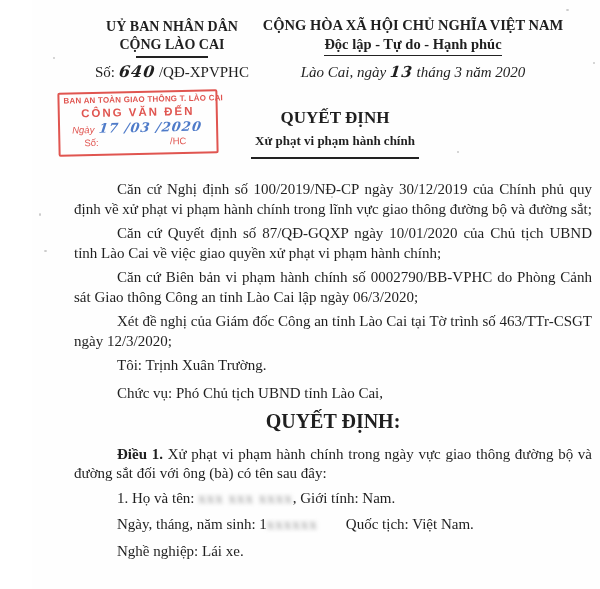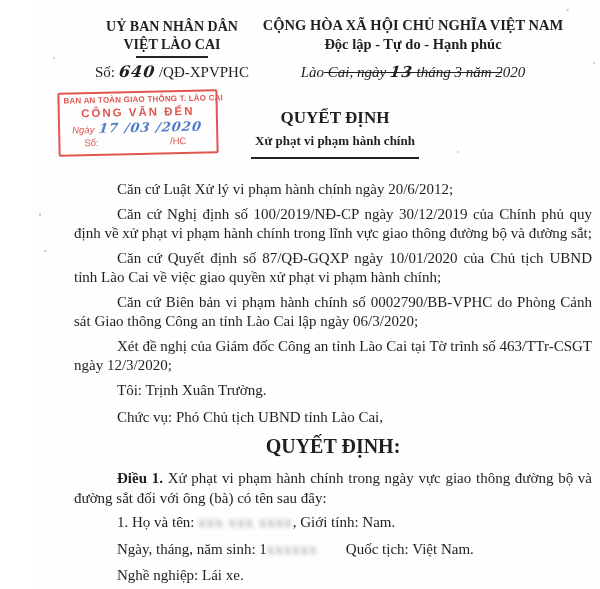--- a/index.html
+++ b/index.html
@@ -20,21 +20,21 @@
     text-align:center; font-weight:bold; font-size:14px; line-height:18px;
   }
   .header-left .rule {
     width:72px; height:1.5px; background:#222; margin:2px auto 0;
   }
   .header-right {
     position:absolute; left:228px; top:16px; width:306px;
     text-align:center; font-weight:bold; font-size:14.5px; line-height:19px;
   }
   .header-right .underlined {
-    display:inline-block; border-bottom:1.5px solid #222; padding-bottom:18px;
+    display:inline-block; border-bottom:1.5px solid #222; padding-bottom:1px;
   }
 
   
   .doc-number {
     position:absolute; left:63px; top:62px; font-size:15px;
   }
   .dateline {
     position:absolute; left:228px; top:63px; width:306px;
     text-align:center; font-style:italic; font-size:15px;
   }
@@ -92,21 +92,21 @@
 
   :root { --stamp-red:#e05550; --hand-blue:#4f7bc9; }
 </style>
 </head>
 <body>
 
 <div class="page">
 
   <div class="header-left">
     <div>UỶ BAN NHÂN DÂN</div>
-    <div>VIỆT LÀO CAI</div>
+    <div>CỘNG LÀO CAI</div>
     <div class="rule"></div>
   </div>
 
   <div class="header-right">
     <div>CỘNG HÒA XÃ HỘI CHỦ NGHĨA VIỆT NAM</div>
     <div><span class="underlined">Độc lập - Tự do - Hạnh phúc</span></div>
   </div>
 
   <div class="doc-number">
     <span>Số:</span>
@@ -133,21 +133,20 @@
     </div>
   </div>
 
   <div class="title-block">
     <div class="t1">QUYẾT ĐỊNH</div>
     <div class="t2">Xử phạt vi phạm hành chính</div>
     <div class="t-rule"></div>
   </div>
 
   <div class="body">
-    <p>Căn cứ Luật Xử lý vi phạm hành chính ngày 20/6/2012;</p>
     <p>Căn cứ Nghị định số 100/2019/NĐ-CP ngày 30/12/2019 của Chính phủ quy định về xử phạt vi phạm hành chính trong lĩnh vực giao thông đường bộ và đường sắt;</p>
     <p>Căn cứ Quyết định số 87/QĐ-GQXP ngày 10/01/2020 của Chủ tịch UBND tỉnh Lào Cai về việc giao quyền xử phạt vi phạm hành chính;</p>
     <p>Căn cứ Biên bản vi phạm hành chính số 0002790/BB-VPHC do Phòng Cảnh sát Giao thông Công an tỉnh Lào Cai lập ngày 06/3/2020;</p>
     <p>Xét đề nghị của Giám đốc Công an tỉnh Lào Cai tại Tờ trình số 463/TTr-CSGT ngày 12/3/2020;</p>
     <p class="gap">Tôi: Trịnh Xuân Trường.</p>
     <p class="gap">Chức vụ: Phó Chủ tịch UBND tỉnh Lào Cai,</p>
 
     <div class="decision-heading">QUYẾT ĐỊNH:</div>
 
     <p><span class="b">Điều 1.</span> <span>Xử phạt vi phạm hành chính trong ngày vực giao thông đường bộ và đường sắt đối với ông (bà) có tên sau đây:</span></p>

